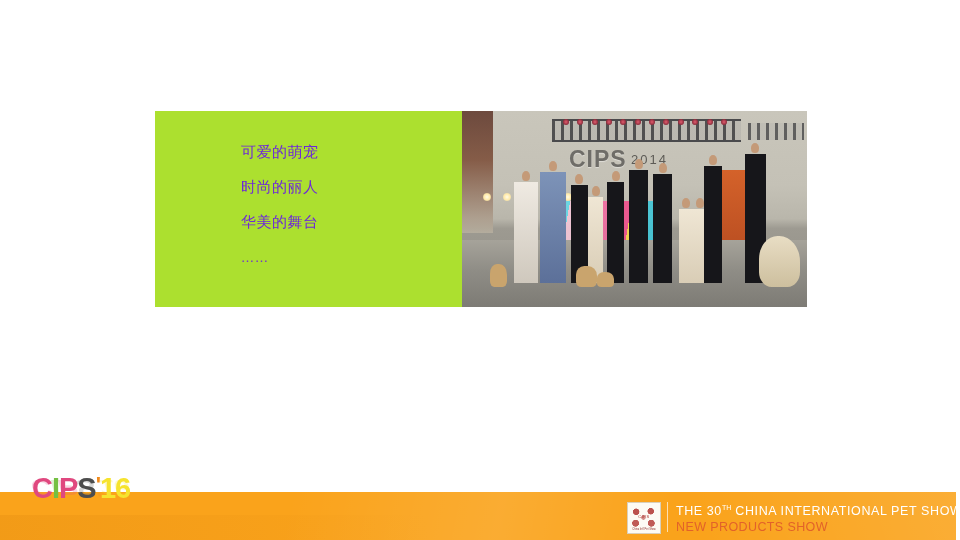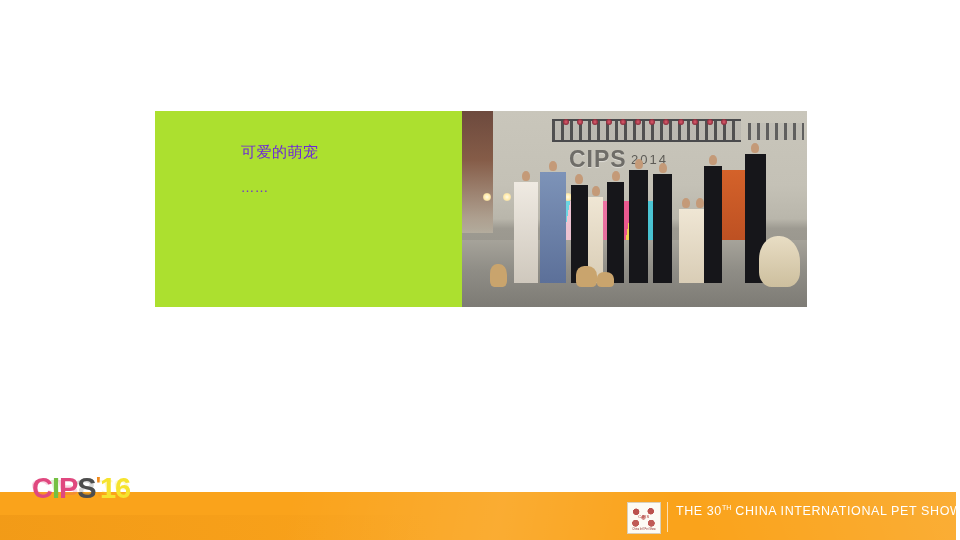--- a/index.html
+++ b/index.html
@@ -319,20 +319,22 @@
   }
 </style>
 </head>
 <body>
 
 <div class="slide">
 
   <div class="green-panel">
     <div class="bullet-list">
       <div class="bullet-line">可爱的萌宠</div>
+      <div class="bullet-line">时尚的丽人</div>
+      <div class="bullet-line">华美的舞台</div>
       <div class="bullet-line ellipsis">……</div>
     </div>
   </div>
 
   <div class="photo">
     <div class="ph-wall"></div>
     <div class="ph-wall-left"></div>
     <div class="ph-orange-panel"></div>
     <div class="ph-led"></div>
     <div class="ph-truss"></div>
@@ -423,15 +425,16 @@
     <div class="badge-art"></div>
     <div class="badge-word">CIPS</div>
     <div class="badge-sub">China Int'l Pet Show</div>
   </div>
   <div class="badge-divider"></div>
 
   <div class="banner-text">
     <div class="banner-line1">
       <span class="word">THE</span><span>30</span><sup>TH</sup> <span>CHINA INTERNATIONAL PET SHOW</span>
     </div>
+    <div class="banner-line2">NEW PRODUCTS SHOW</div>
   </div>
 
 </div>
 
 </body></html>

